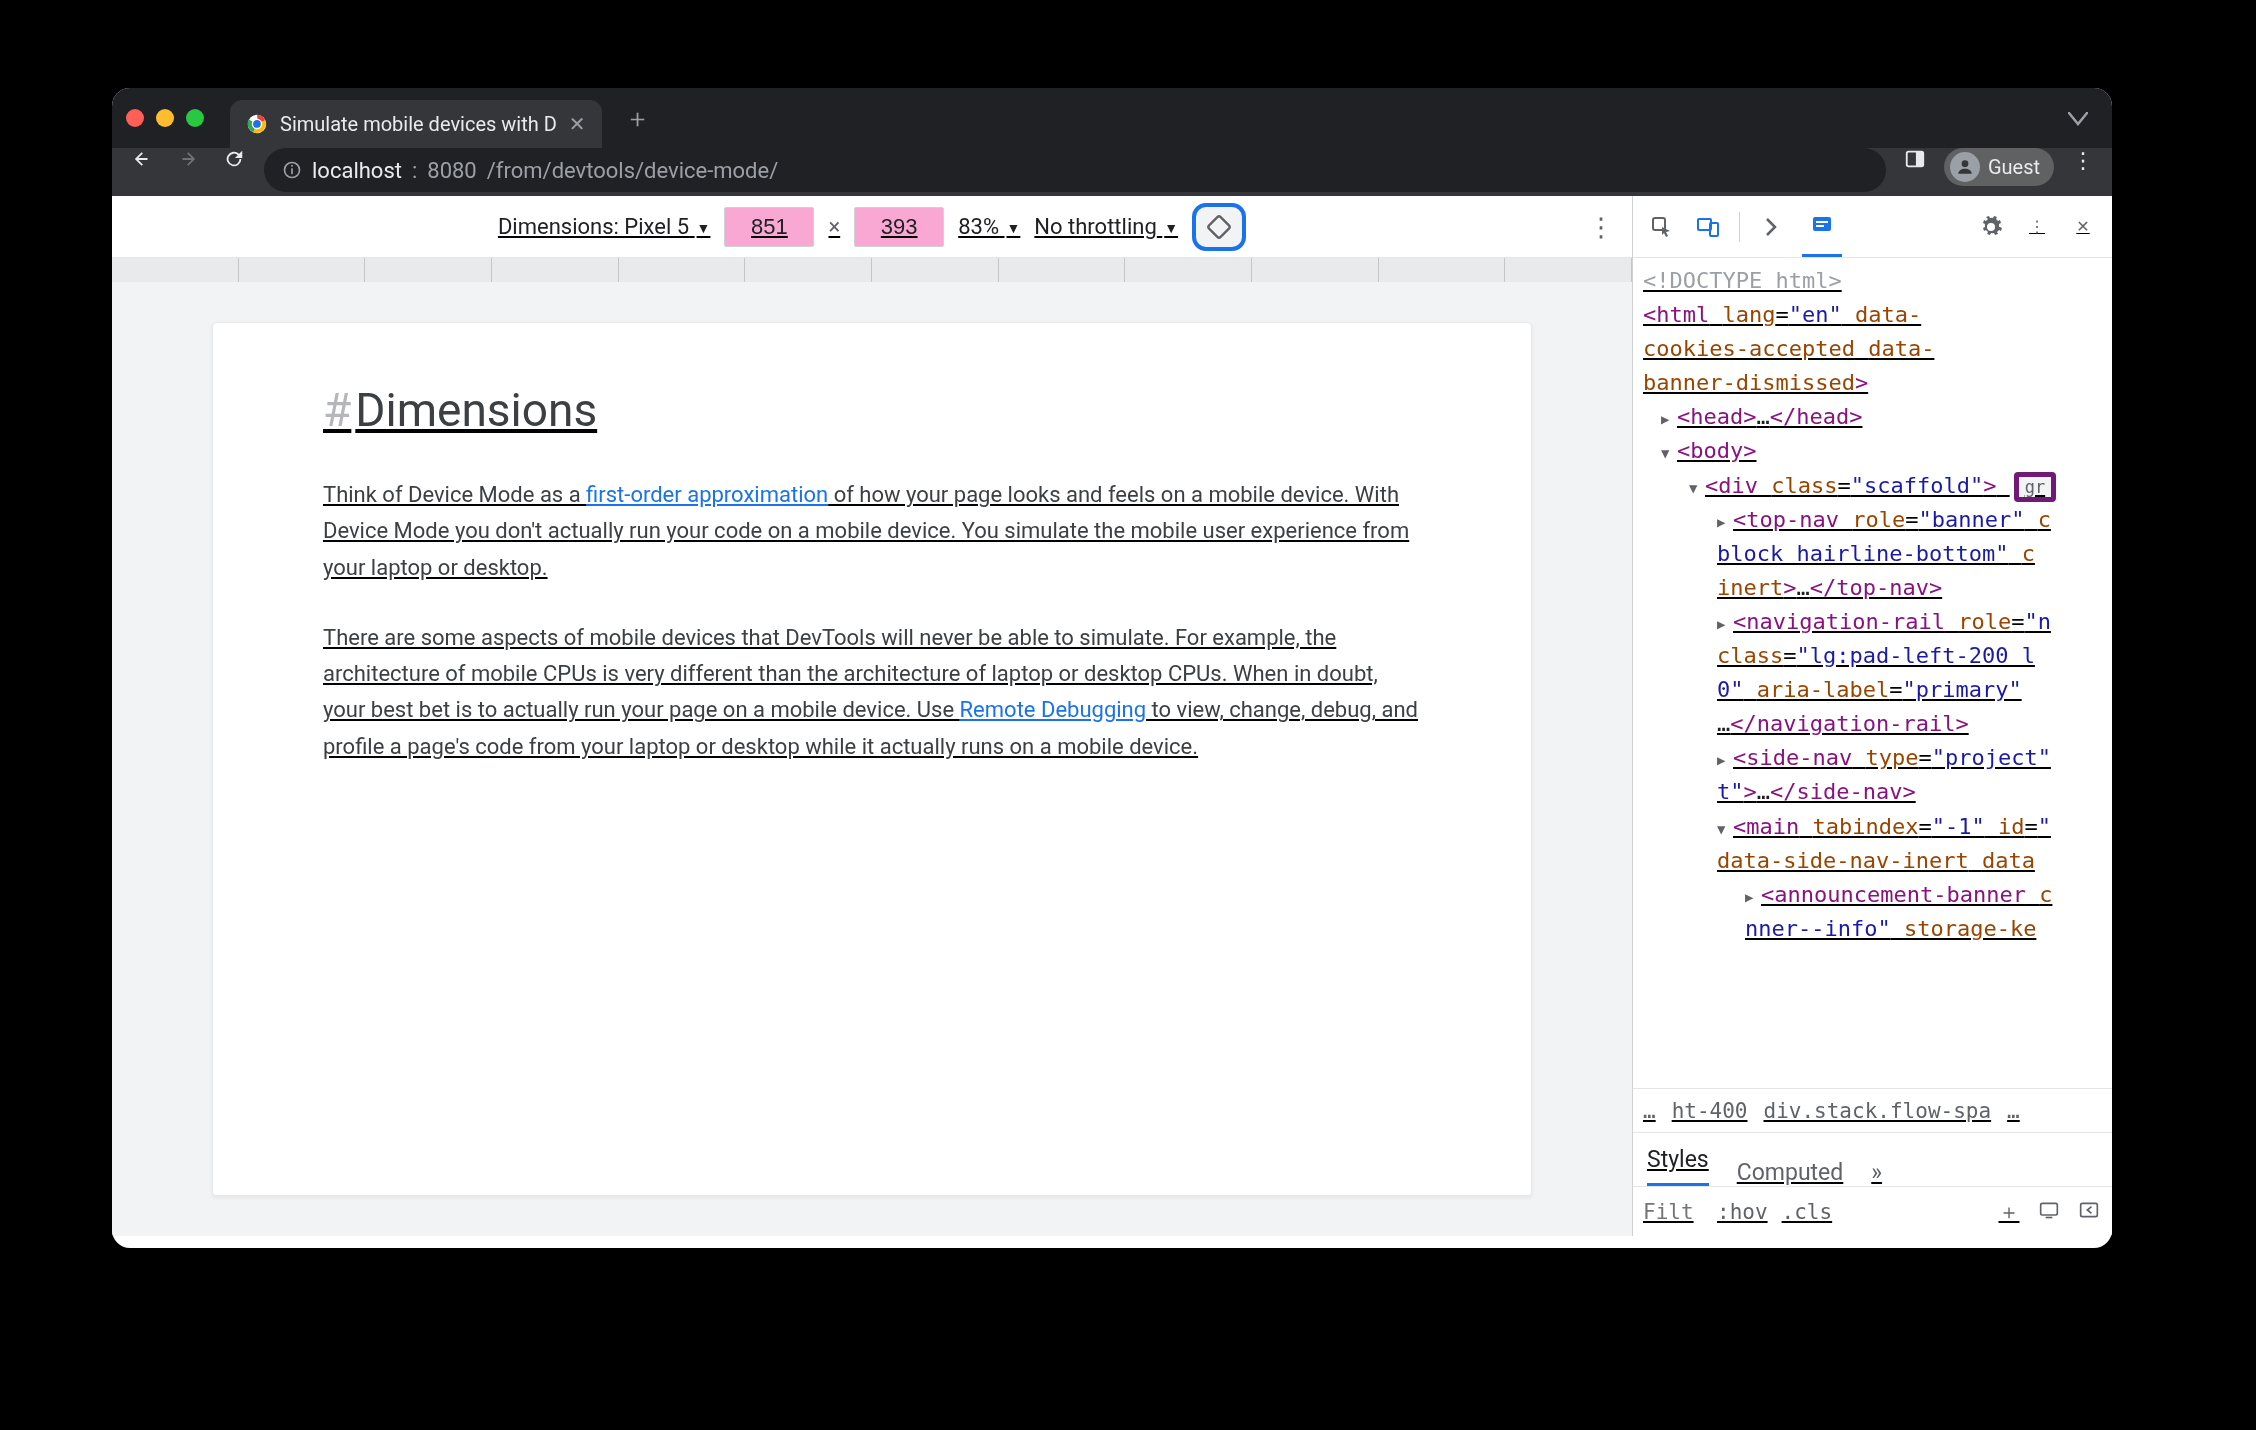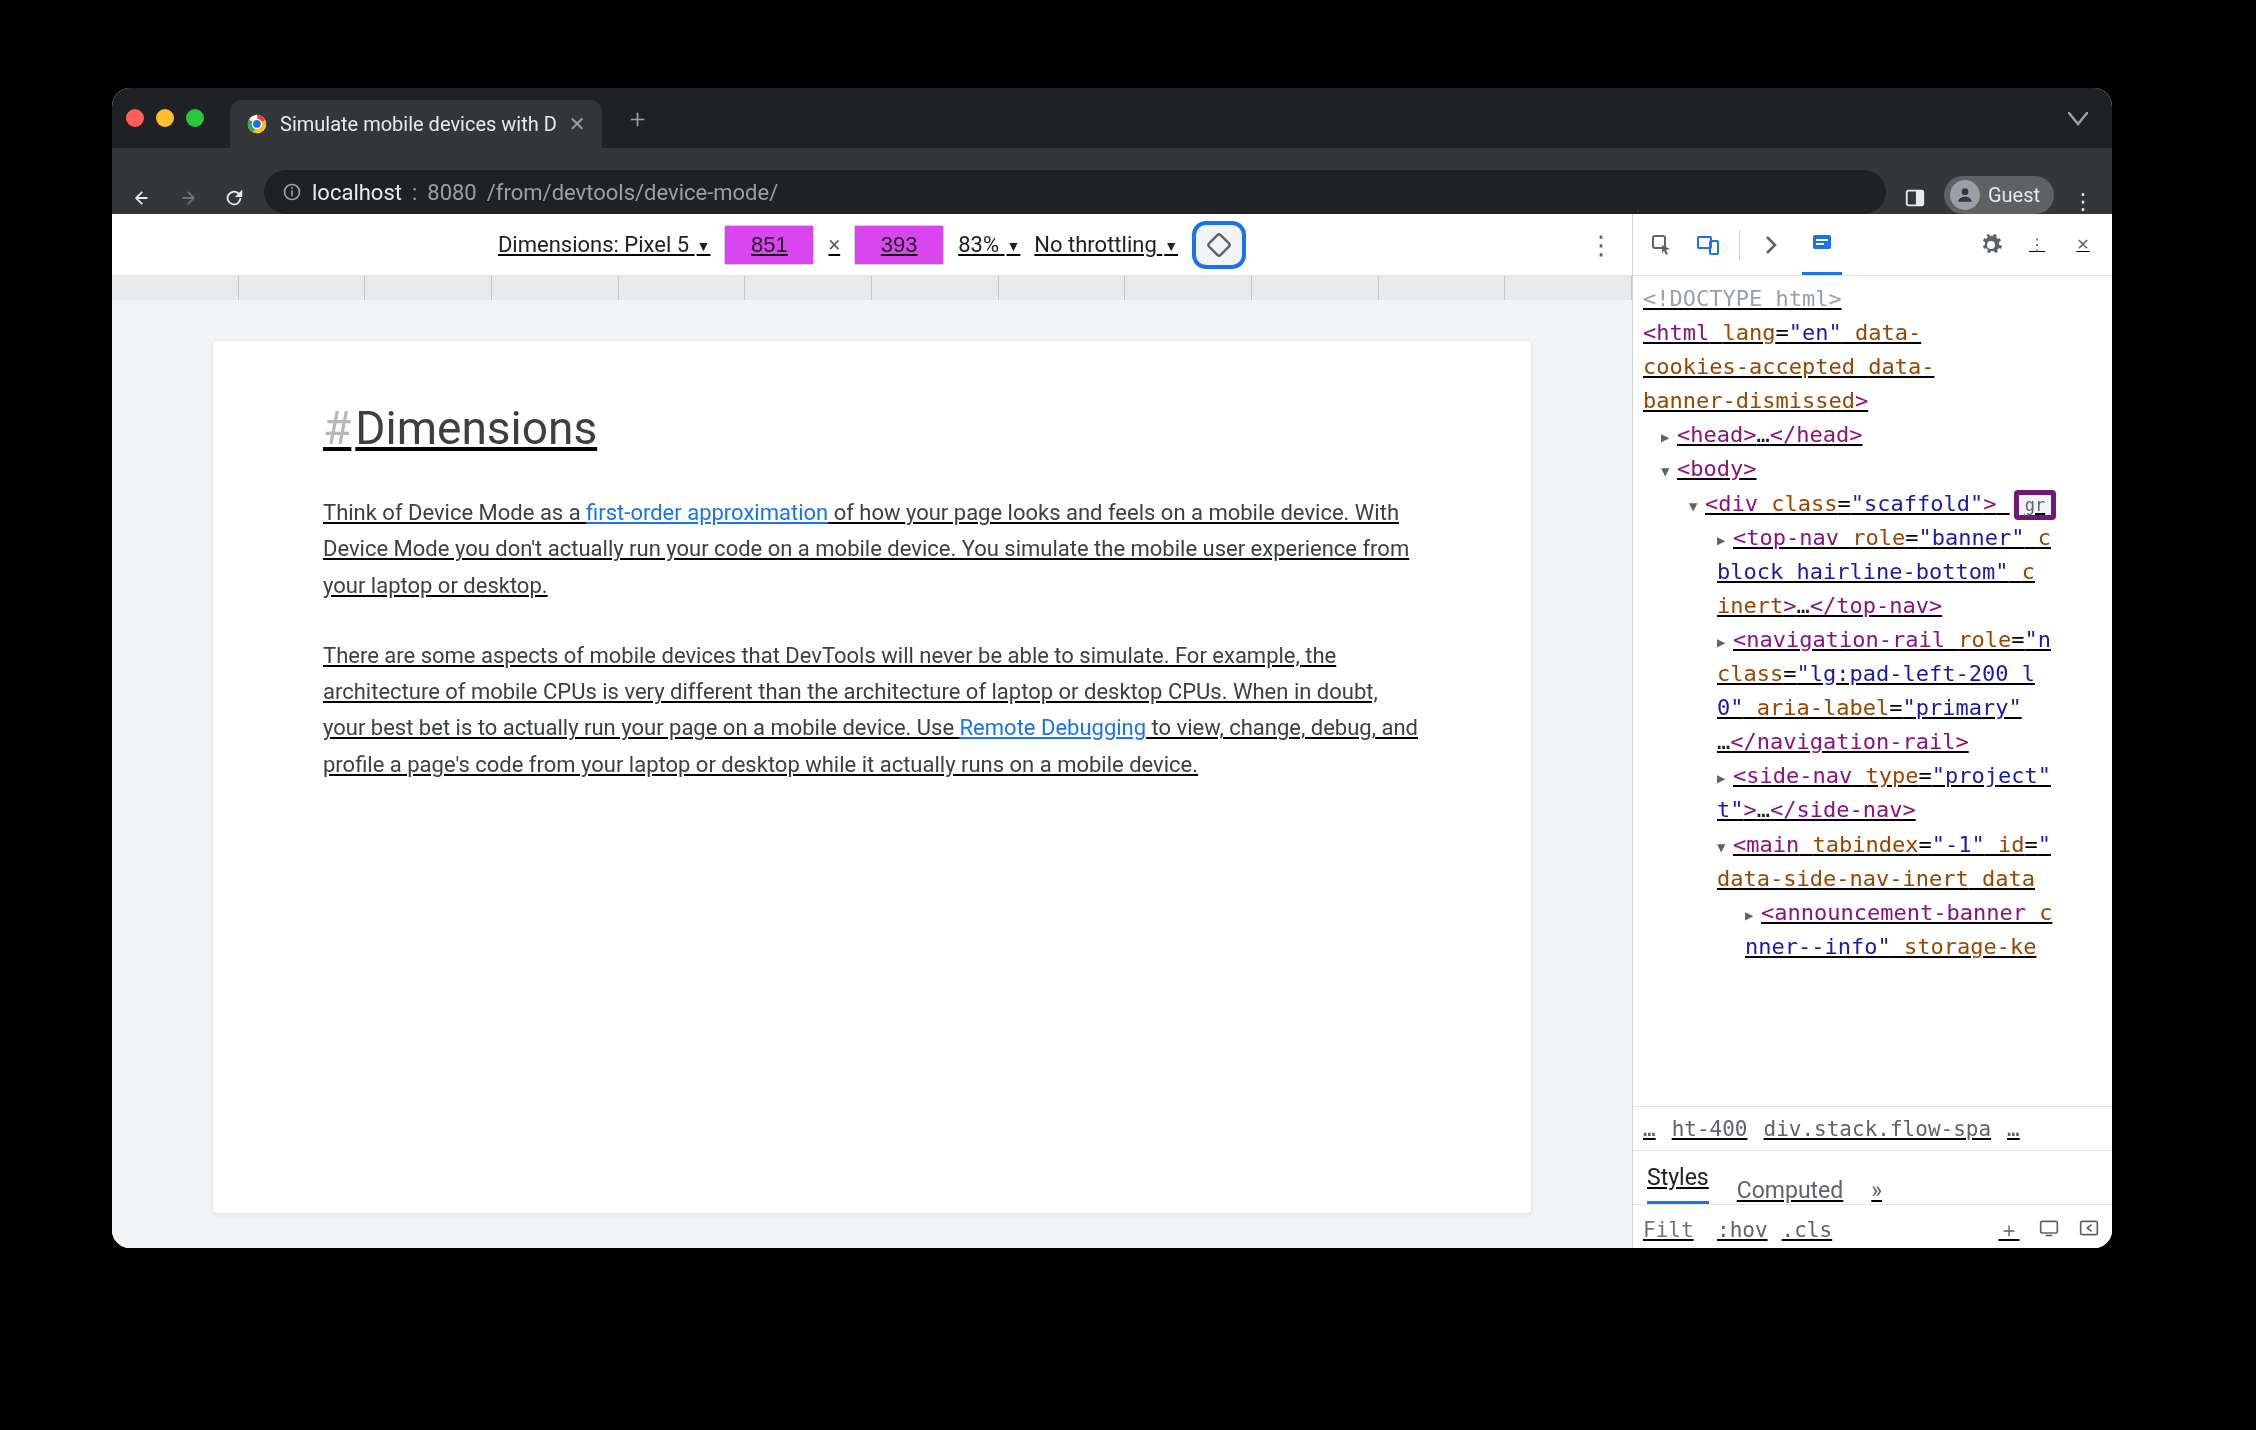--- a/index.html
+++ b/index.html
@@ -54,24 +54,24 @@
   .new-tab {
     width: 40px; height: 40px; border-radius: 50%;
     display: flex; align-items: center; justify-content: center;
     color: #9aa0a6; font-size: 26px; cursor: pointer;
   }
   .tab-strip .spacer { flex: 1; }
   .tabs-dropdown { color: #9aa0a6; font-size: 22px; padding-right: 10px; cursor: pointer; }
 
   
   .address-bar {
-    height: 66px;
+    height: 48px;
     background: #35363a;
     display: flex;
-    align-items: flex-end;
+    align-items: flex-start;
     padding: 0 14px;
     gap: 14px;
   }
   .nav-btn { color: #e8eaed; width: 32px; text-align: center; font-size: 22px; cursor: pointer; }
   .nav-btn.disabled { color: #6f7277; }
   .omnibox {
     flex: 1;
     background: #202124;
     height: 44px;
     border-radius: 22px;
@@ -124,21 +124,21 @@
     padding: 0 18px;
     font-size: 22px;
     color: #202124;
     justify-content: center;
     position: relative;
   }
   .device-toolbar .dim-label { cursor: pointer; }
   .dim-input {
     width: 90px; height: 40px;
     border: 1px solid #cfd1d3;
-    background: #d946ef;
+    background: #f9a8d4;
     text-align: center;
     font-size: 22px;
     color: #202124;
     border-radius: 2px;
   }
   .device-toolbar .x { color: #5f6368; }
   .device-toolbar .zoom { cursor: pointer; }
   .device-toolbar .throttle { cursor: pointer; }
   .rotate-btn {
     width: 54px; height: 48px;

